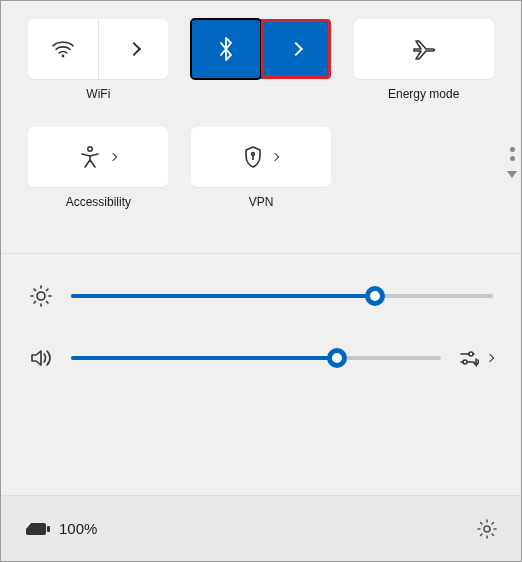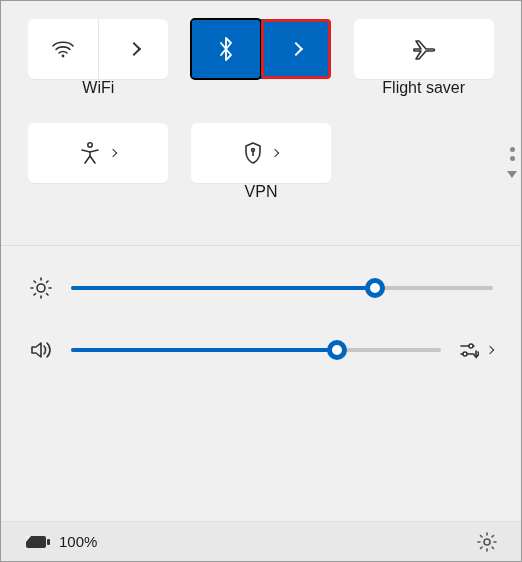--- a/index.html
+++ b/index.html
@@ -46,24 +46,24 @@
       flex: 1;
       height: 100%;
       display: flex;
       align-items: center;
       justify-content: center;
     }
     .tile.split .half.left { border-right: 1px solid #e6e6e6; }
     .tile.active { background: #0067c0; color: #fff; }
     .tile.active .half.left { border-right: 1px solid rgba(255,255,255,0.15); }
     .tile-label {
-      margin-top: 0;
+      margin-top: 8px;
       margin-bottom: 18px;
       text-align: right;
-      font-size: 16px;
+      font-size: 12px;
     }
     .hl-black { outline: 2px solid #000; outline-offset: -1px; border-radius: 4px; }
     .hl-red { outline: 3px solid #d8232a; outline-offset: -3px; border-radius: 4px; }
     .chevron {
       width: 10px; height: 10px;
       border-right: 2px solid currentColor;
       border-top: 2px solid currentColor;
       transform: rotate(45deg);
       display: inline-block;
     }
@@ -110,21 +110,21 @@
     }
     .thumb {
       position: absolute; top:50%;
       width: 20px; height: 20px; border-radius: 50%;
       background: #fff; border: 5px solid #0067c0;
       transform: translate(-50%, -50%);
     }
     .footer {
       position: absolute;
       left: 0; right: 0; bottom: 0;
-      height: 40px;
+      height: 66px;
       background: #e8e8e8;
       border-top: 1px solid #ddd;
       display: flex; align-items: center;
       padding: 0 24px;
       justify-content: space-between;
     }
     svg { display: block; }
     .slide-icon { color:#333; }
     .right-extra { display:flex; align-items:center; gap:8px; color:#333; }
   </style>
@@ -169,37 +169,38 @@
     </div>
 
     <div class="tile-wrap">
       <div class="tile">
         <span>
           <svg width="26" height="22" viewBox="0 0 26 22" stroke="#333" fill="none" stroke-width="1.6" stroke-linejoin="round">
             <path d="M3 11 L10 11 L5 3 L8 3 L15 11 L22 11 C24 11 24 13 22 13 L15 13 L8 21 L5 21 L10 13 L3 13 Z"></path>
           </svg>
         </span>
       </div>
-      <div class="tile-label">Flight saver</div>
+      <div class="tile-label">Energy mode</div>
     </div>
 
     <div class="tile-wrap">
       <div class="tile mini">
         <div class="content">
           <span>
             <svg width="20" height="22" viewBox="0 0 20 22" stroke="#333" fill="none" stroke-width="1.6" stroke-linecap="round">
               <circle cx="10" cy="3" r="2.2"></circle>
               <path d="M2 8 L10 10 L18 8"></path>
               <path d="M10 10 L10 14"></path>
               <path d="M10 14 L5 21 M10 14 L15 21"></path>
             </svg>
           </span>
           <span class="chevron sm"></span>
         </div>
       </div>
+      <div class="tile-label">Accessibility</div>
     </div>
 
     <div class="tile-wrap">
       <div class="tile mini">
         <div class="content">
           <span>
             <svg width="18" height="22" viewBox="0 0 18 22" stroke="#333" fill="none" stroke-width="1.6" stroke-linejoin="round">
               <path d="M9 1 L16 4 L16 10 C16 16 12 20 9 21 C6 20 2 16 2 10 L2 4 Z"></path>
               <circle cx="9" cy="8" r="1.4"></circle>
               <path d="M9 10 L9 14"></path>

